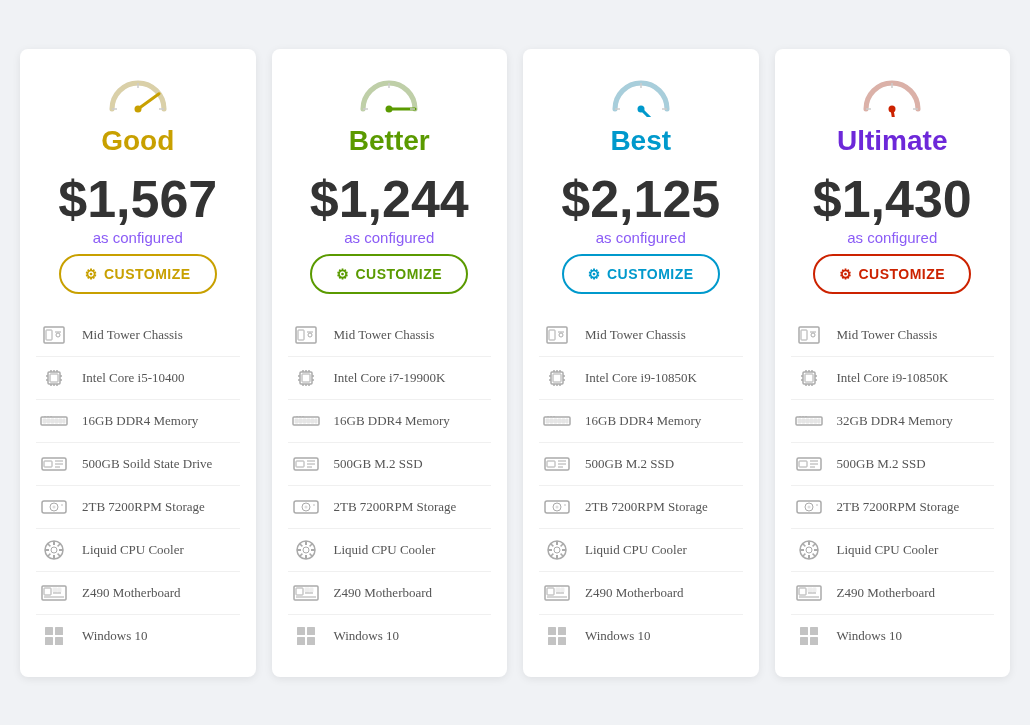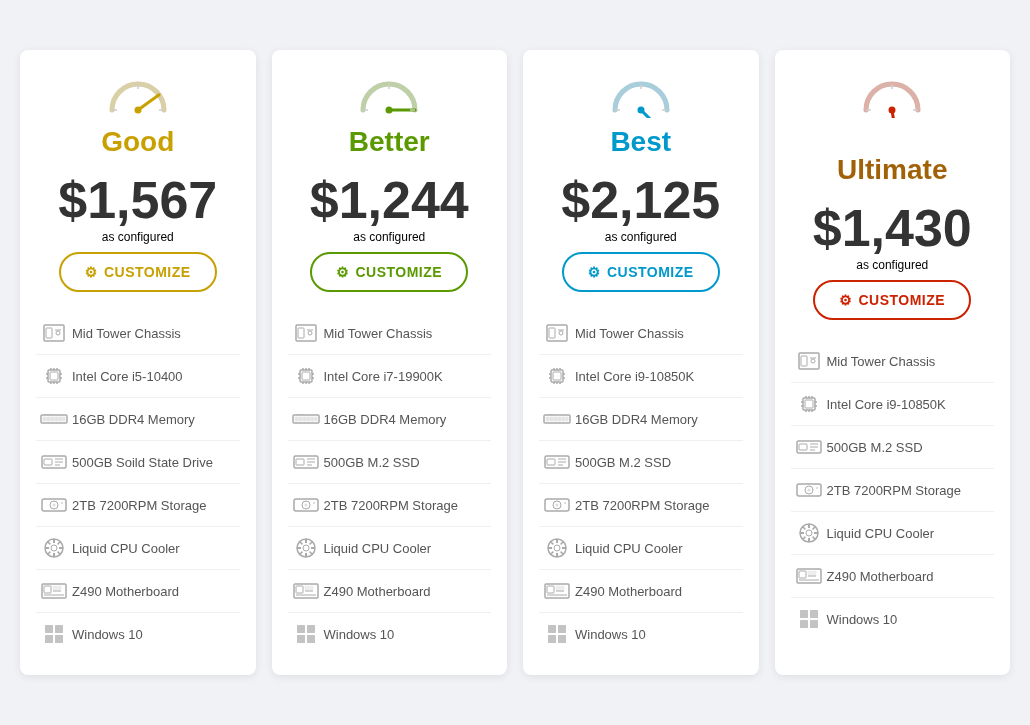--- a/index.html
+++ b/index.html
@@ -38,22 +38,22 @@
       font-weight: bold;
       margin-bottom: 16px;
     }
     .price {
       font-size: 52px;
       font-weight: bold;
       color: #333;
       line-height: 1;
     }
     .as-configured {
-      font-size: 12px;
-      color: #000000;
+      font-size: 15px;
+      color: #8b5cf6;
       margin-bottom: 8px;
       margin-top: 4px;
     }
     .customize-btn {
       border-radius: 50px;
       border: 2px solid;
       background: transparent;
       padding: 10px 24px;
       font-size: 14px;
       font-weight: bold;
@@ -65,41 +65,42 @@
       margin-bottom: 20px;
     }
     .spec-list {
       width: 100%;
       list-style: none;
       margin-top: 0;
     }
     .spec-item {
       display: flex;
       align-items: center;
-      gap: 4px;
+      gap: 14px;
       padding: 10px 4px;
       border-bottom: 1px solid #f0f0f0;
       font-size: 13px;
       color: #555;
+      font-family: Liberation Serif, serif;
     }
     .spec-item:last-child { border-bottom: none; }
     .spec-icon {
       width: 28px;
       height: 22px;
       display: flex;
       align-items: center;
       justify-content: center;
       flex-shrink: 0;
       color: #aaa;
     }
     
     .good .tier-title { color: #c8a000; }
     .better .tier-title { color: #5a9a00; }
     .best .tier-title { color: #0099cc; }
-    .ultimate .tier-title { color: #a16207; margin-top: 28px; }
+    .ultimate .tier-title { color: #6d28d9; }
 
     .good .customize-btn { border-color: #c8a000; color: #c8a000; }
     .better .customize-btn { border-color: #5a9a00; color: #5a9a00; }
     .best .customize-btn { border-color: #0099cc; color: #0099cc; }
     .ultimate .customize-btn { border-color: #cc2200; color: #cc2200; }
   </style>
 </head>
 <body>
 
 <div class="cards-container">
@@ -559,20 +560,37 @@
       <line x1="3" y1="7" x2="5" y2="7" stroke="#aaa" stroke-width="1.5"></line>
       <line x1="3" y1="11" x2="5" y2="11" stroke="#aaa" stroke-width="1.5"></line>
       <line x1="17" y1="7" x2="19" y2="7" stroke="#aaa" stroke-width="1.5"></line>
       <line x1="17" y1="11" x2="19" y2="11" stroke="#aaa" stroke-width="1.5"></line>
     </svg>
           </span>
           <span>Intel Core i9-10850K</span>
         </li>
         <li class="spec-item">
           <span class="spec-icon">
+            <svg width="28" height="14" viewBox="0 0 28 14" fill="none" xmlns="http://www.w3.org/2000/svg">
+      <rect x="1" y="3" width="26" height="8" rx="1" stroke="#aaa" stroke-width="1.5" fill="none"></rect>
+      <rect x="3" y="5" width="3" height="4" rx="0.3" stroke="#aaa" stroke-width="1" fill="#aaa" opacity="0.3"></rect>
+      <rect x="7" y="5" width="3" height="4" rx="0.3" stroke="#aaa" stroke-width="1" fill="#aaa" opacity="0.3"></rect>
+      <rect x="11" y="5" width="3" height="4" rx="0.3" stroke="#aaa" stroke-width="1" fill="#aaa" opacity="0.3"></rect>
+      <rect x="15" y="5" width="3" height="4" rx="0.3" stroke="#aaa" stroke-width="1" fill="#aaa" opacity="0.3"></rect>
+      <rect x="19" y="5" width="3" height="4" rx="0.3" stroke="#aaa" stroke-width="1" fill="#aaa" opacity="0.3"></rect>
+      <rect x="23" y="5" width="2" height="4" rx="0.3" stroke="#aaa" stroke-width="1" fill="#aaa" opacity="0.3"></rect>
+      <line x1="5" y1="2" x2="5" y2="3" stroke="#aaa" stroke-width="1"></line>
+      <line x1="8" y1="2" x2="8" y2="3" stroke="#aaa" stroke-width="1"></line>
+      <line x1="11" y1="2" x2="11" y2="3" stroke="#aaa" stroke-width="1"></line>
+    </svg>
+          </span>
+          <span>32GB DDR4 Memory</span>
+        </li>
+        <li class="spec-item">
+          <span class="spec-icon">
             <svg width="26" height="16" viewBox="0 0 26 16" fill="none" xmlns="http://www.w3.org/2000/svg">
       <rect x="1" y="2" width="24" height="12" rx="1.5" stroke="#aaa" stroke-width="1.5" fill="none"></rect>
       <rect x="3" y="5" width="8" height="6" rx="0.5" stroke="#aaa" stroke-width="1" fill="none"></rect>
       <line x1="14" y1="5" x2="22" y2="5" stroke="#aaa" stroke-width="1"></line>
       <line x1="14" y1="8" x2="22" y2="8" stroke="#aaa" stroke-width="1"></line>
       <line x1="14" y1="11" x2="19" y2="11" stroke="#aaa" stroke-width="1"></line>
     </svg>
           </span>
           <span>500GB M.2 SSD</span>
         </li>

